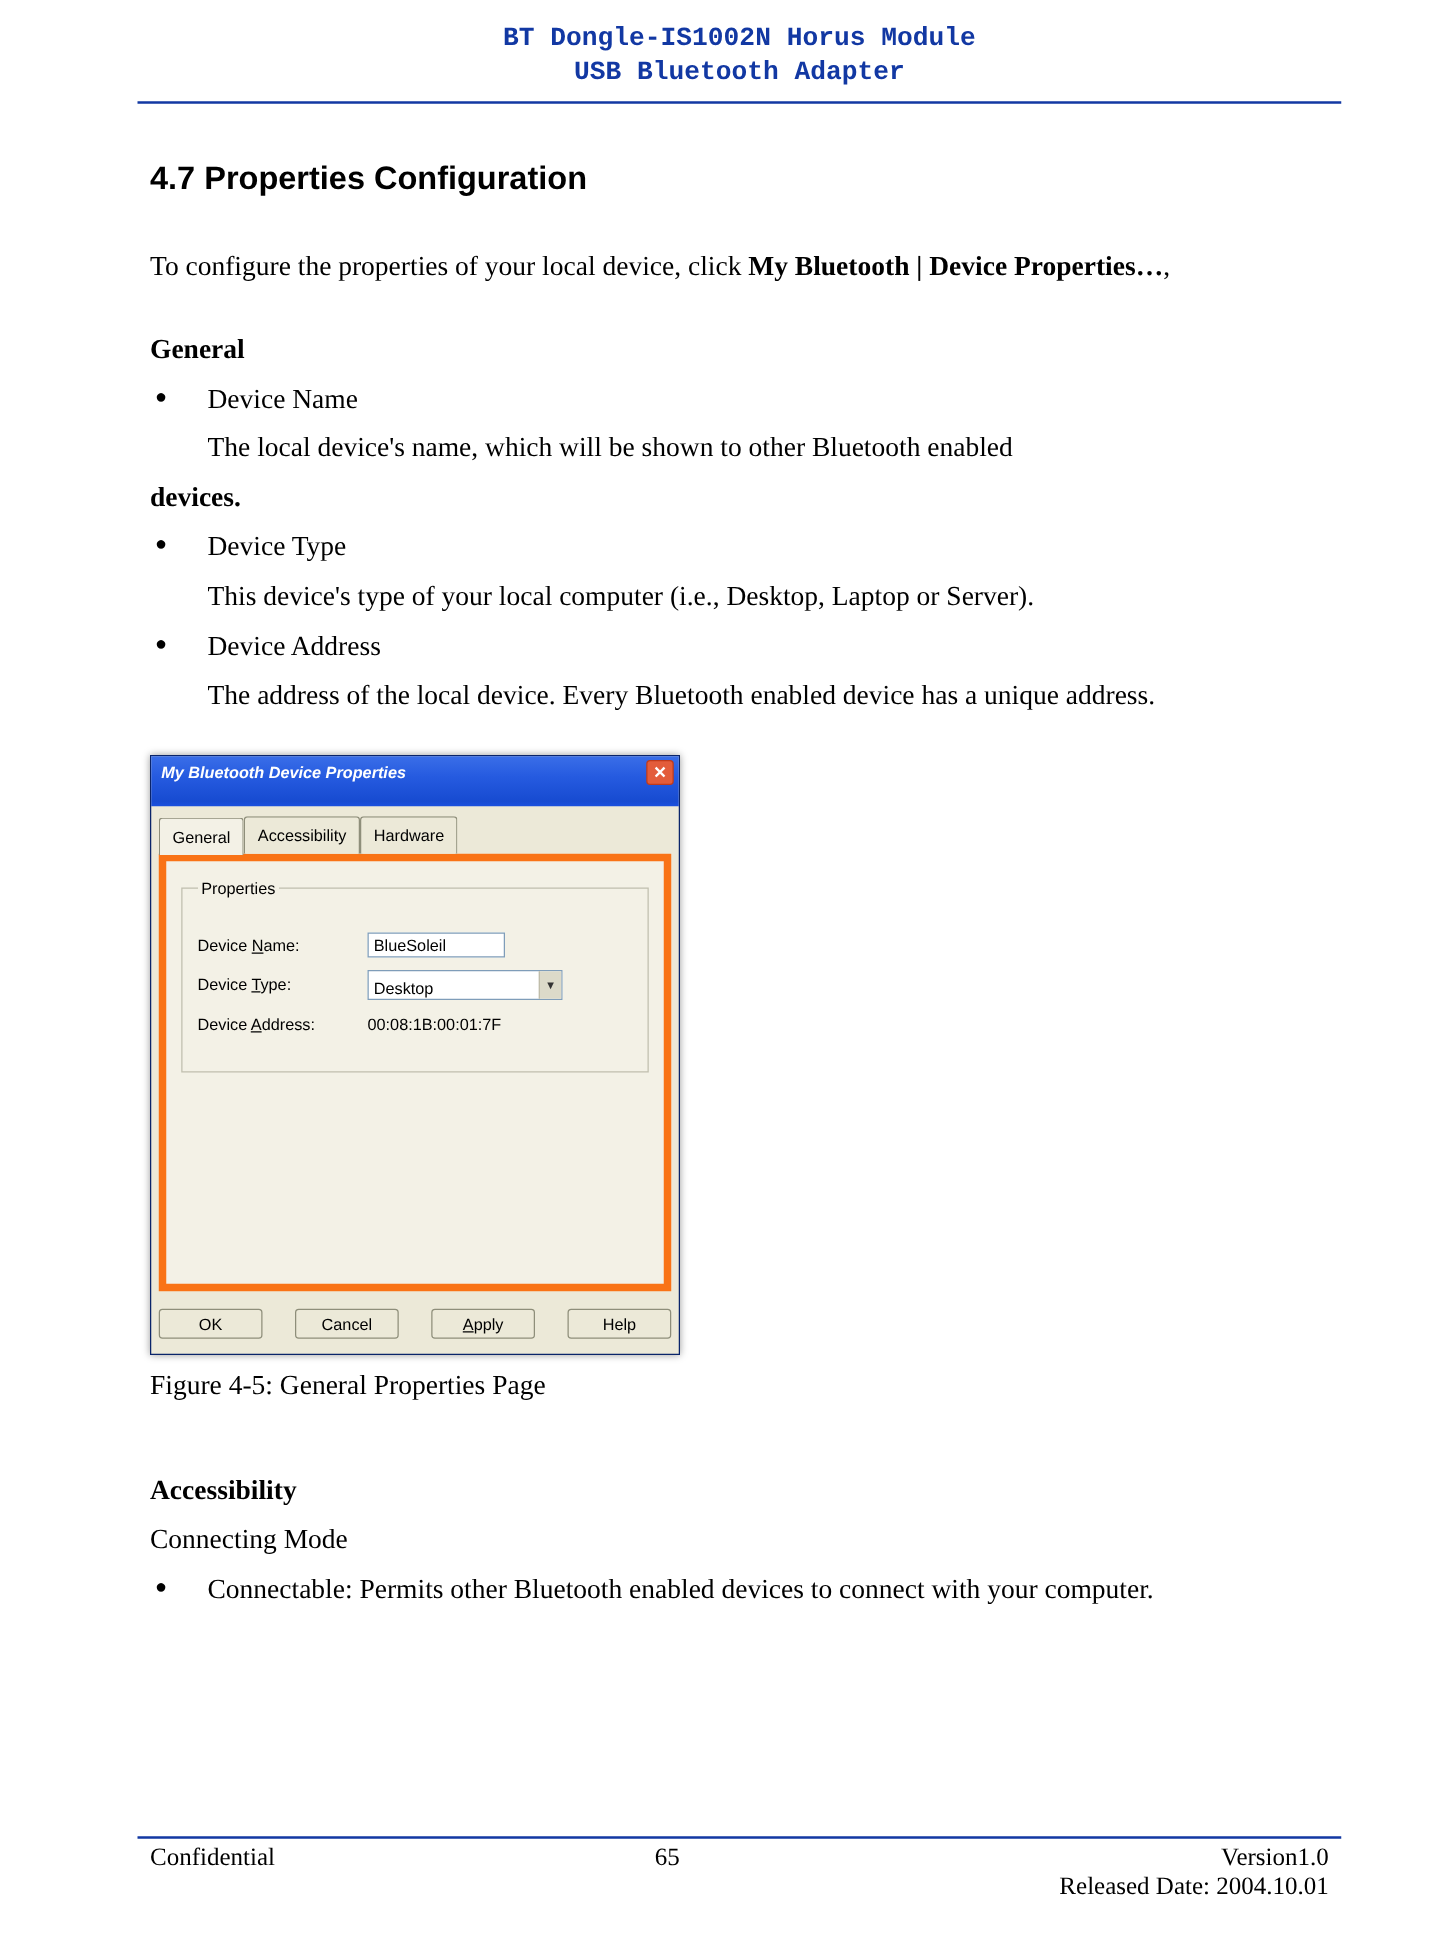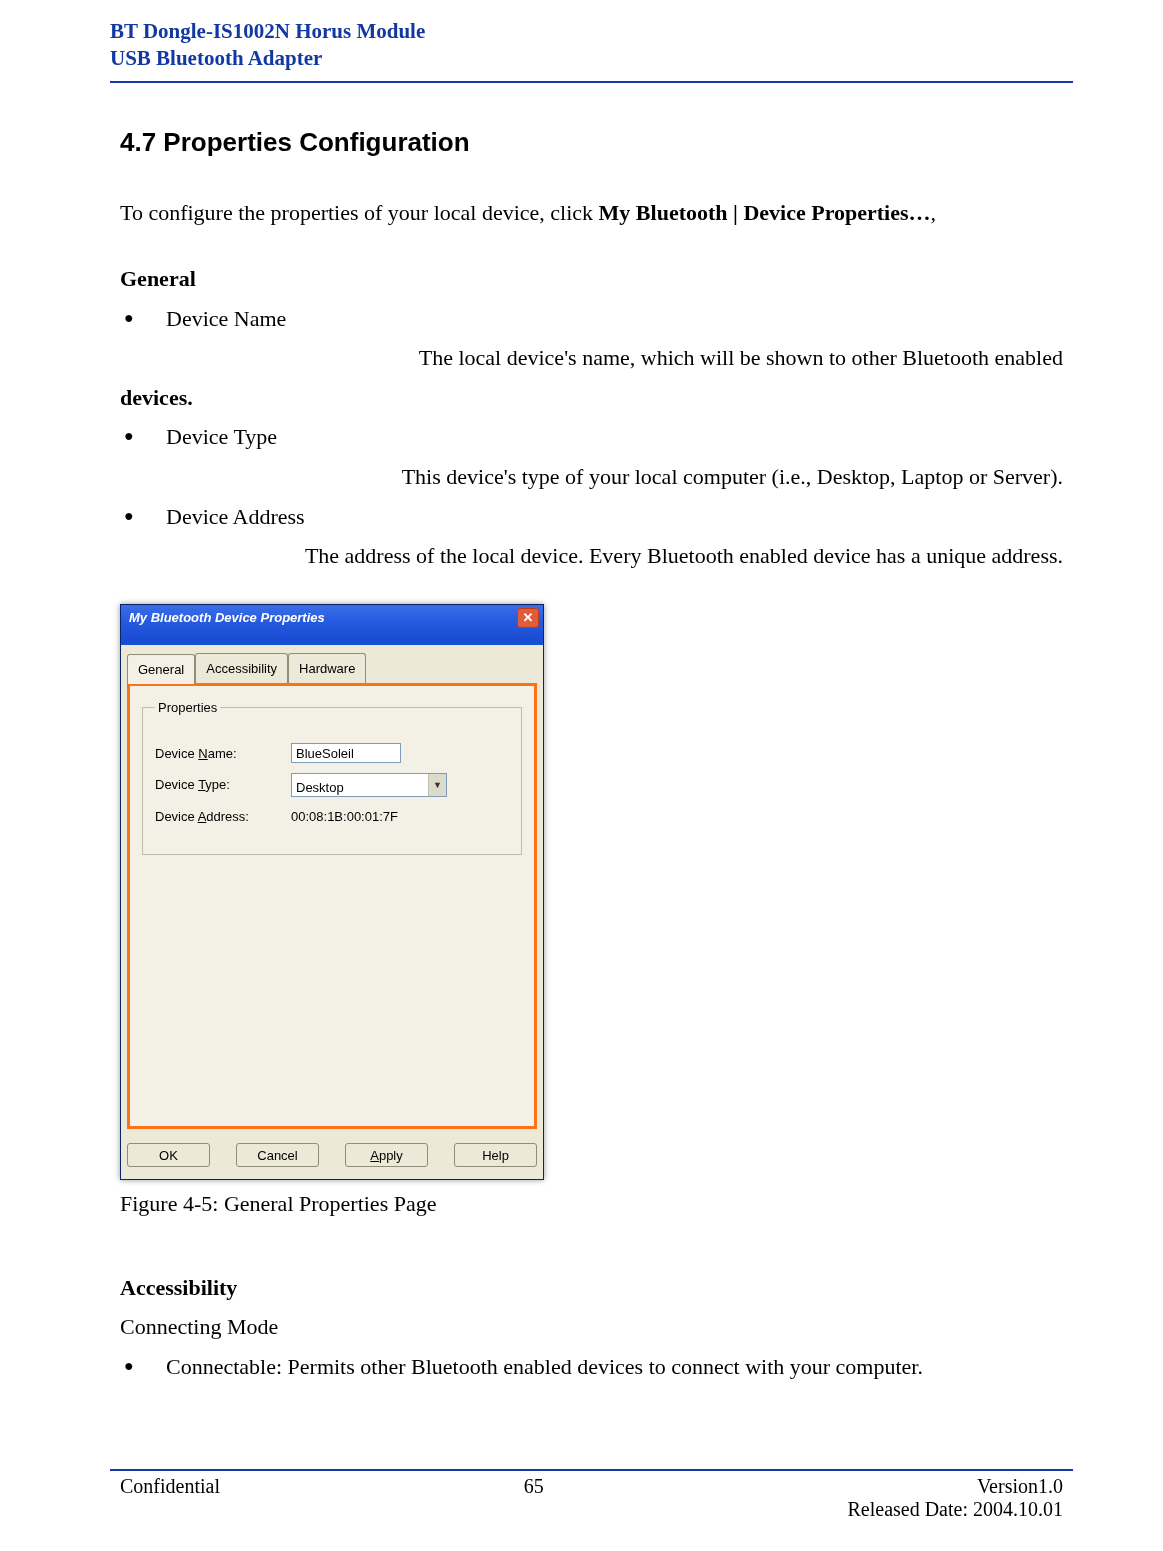--- a/index.html
+++ b/index.html
@@ -13,23 +13,23 @@
     width: 1163px;
     min-height: 1551px;
     margin: 0 auto;
     padding: 0 90px 0 110px;
     box-sizing: border-box;
     position: relative;
     display: flex;
     flex-direction: column;
   }
   .header {
-    text-align: left;
+    text-align: center;
     color: #1238a3;
-    font-family: Liberation Serif, serif;
+    font-family: Liberation Mono, monospace;
     font-weight: bold;
     font-size: 21px;
     line-height: 1.3;
     padding-top: 18px;
     padding-bottom: 8px;
     border-bottom: 2px solid #1238a3;
   }
   .content {
     flex: 1 1 auto;
     padding: 30px 10px 0 10px;
@@ -61,21 +61,20 @@
   ul.bullets > li::before {
     content: "\25CF";
     position: absolute;
     left: 4px;
     top: 0;
     font-size: 16px;
     line-height: 38px;
   }
   .li-desc {
     padding-left: 46px;
-    text-align: right;
   }
   .li-desc-unindent { padding-left: 0; font-weight: bold; }
   .figure-wrap {
     margin-top: 28px;
     margin-bottom: 4px;
   }
 
   
   .dialog {
     width: 422px;
@@ -127,24 +126,24 @@
     margin-right: 0;
   }
   .tab.active {
     background: #f3f1e6;
     position: relative;
     top: 1px;
     z-index: 2;
   }
   .tabpanel {
     margin: 0 6px 6px 6px;
-    border: 3px solid #f97316;
+    border: 6px solid #f97316;
     background: #f3f1e6;
     padding: 10px 10px 14px 10px;
-    height: 446px;
+    height: 350px;
     box-sizing: border-box;
   }
   fieldset.props {
     border: 1px solid #c0beae;
     padding: 14px 12px 18px 12px;
   }
   fieldset.props legend {
     padding: 0 3px;
     font-size: 13px;
   }

